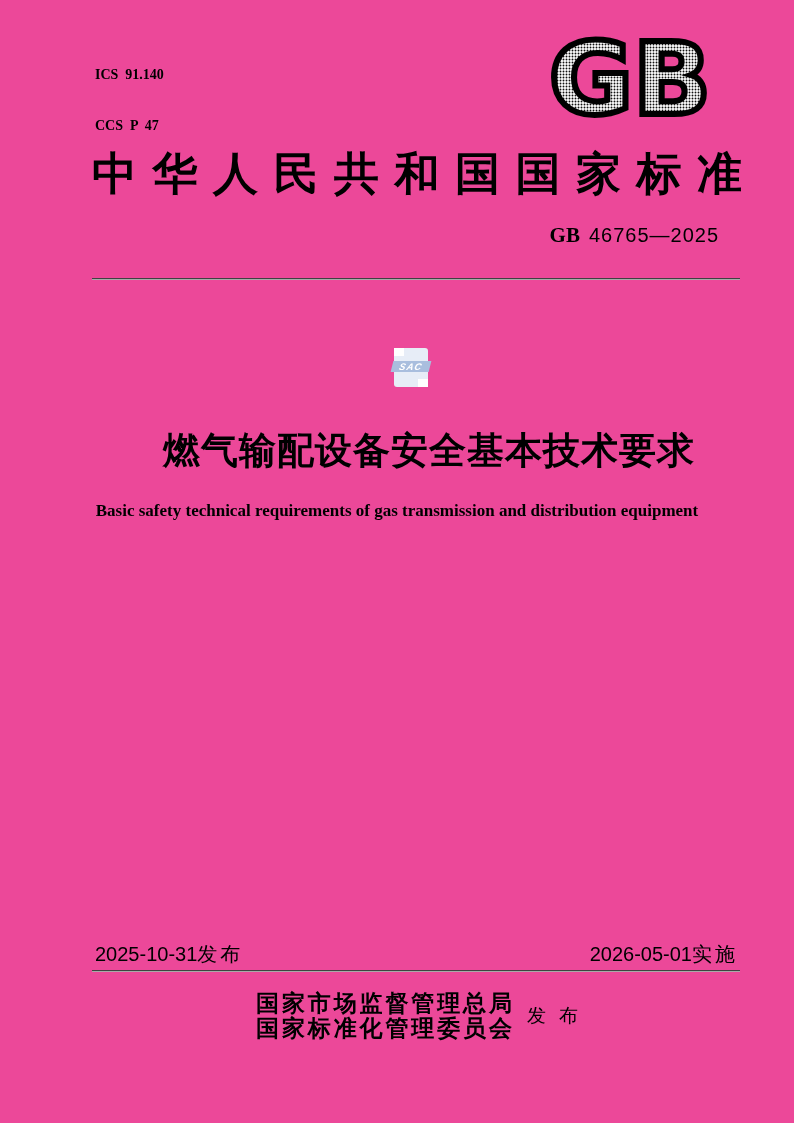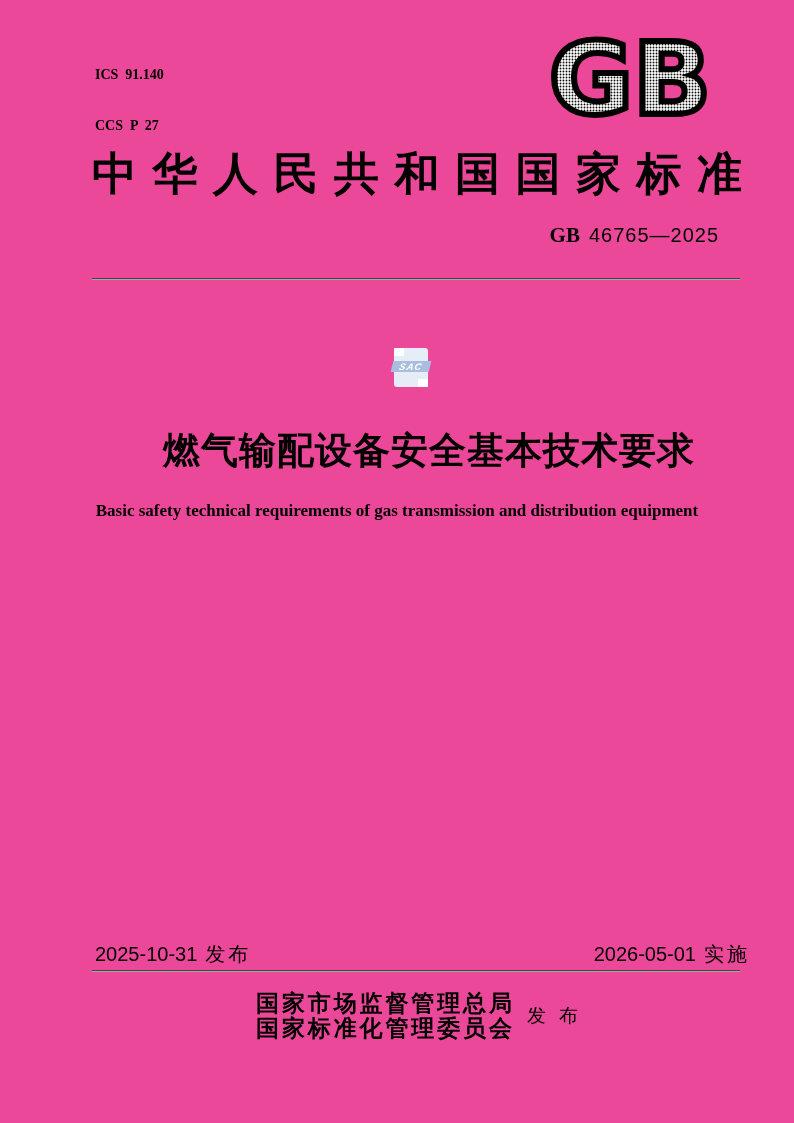--- a/index.html
+++ b/index.html
@@ -138,27 +138,26 @@
     font-weight: bold;
     font-size: 17px;
   }
 
   
   .date-line {
     position: absolute;
     top: 941px;
     display: flex;
     align-items: baseline;
-    gap: 8px;
     font-family: "Liberation Sans", sans-serif;
     font-size: 20px;
     font-weight: 400;
   }
   .date-issue { left: 95px; }
-  .date-impl { right: 44px; }
+  .date-impl { right: 56px; }
   .date-line .date-label { letter-spacing: 3px; }
 
   
   .issuers {
     position: absolute;
     left: 256px; top: 991px;
     width: 256px;
     font-family: "Liberation Serif", serif;
     font-weight: bold;
     font-size: 23px;
@@ -178,21 +177,21 @@
     white-space: nowrap;
   }
 </style>
 </head>
 <body>
 
 <div class="page">
 
   <div class="ics-block">
     <div>ICS  91.140</div>
-    <div>CCS  P  27</div>
+    <div>CCS  P  47</div>
   </div>
 
   <svg class="gb-logo" viewBox="0 0 170 86" xmlns="http://www.w3.org/2000/svg">
     <defs>
       <pattern id="halftone" width="3" height="3" patternUnits="userSpaceOnUse">
         <rect width="3" height="3" fill="#ffffff"></rect>
         <circle cx="1.5" cy="1.5" r="0.95" fill="#111111"></circle>
       </pattern>
     </defs>
     <text x="86" y="80" text-anchor="middle" font-family="'DejaVu Sans', sans-serif" font-weight="bold" font-size="100" textLength="162" lengthAdjust="spacingAndGlyphs" fill="url(#halftone)" stroke="#000000" stroke-width="6">GB</text>

